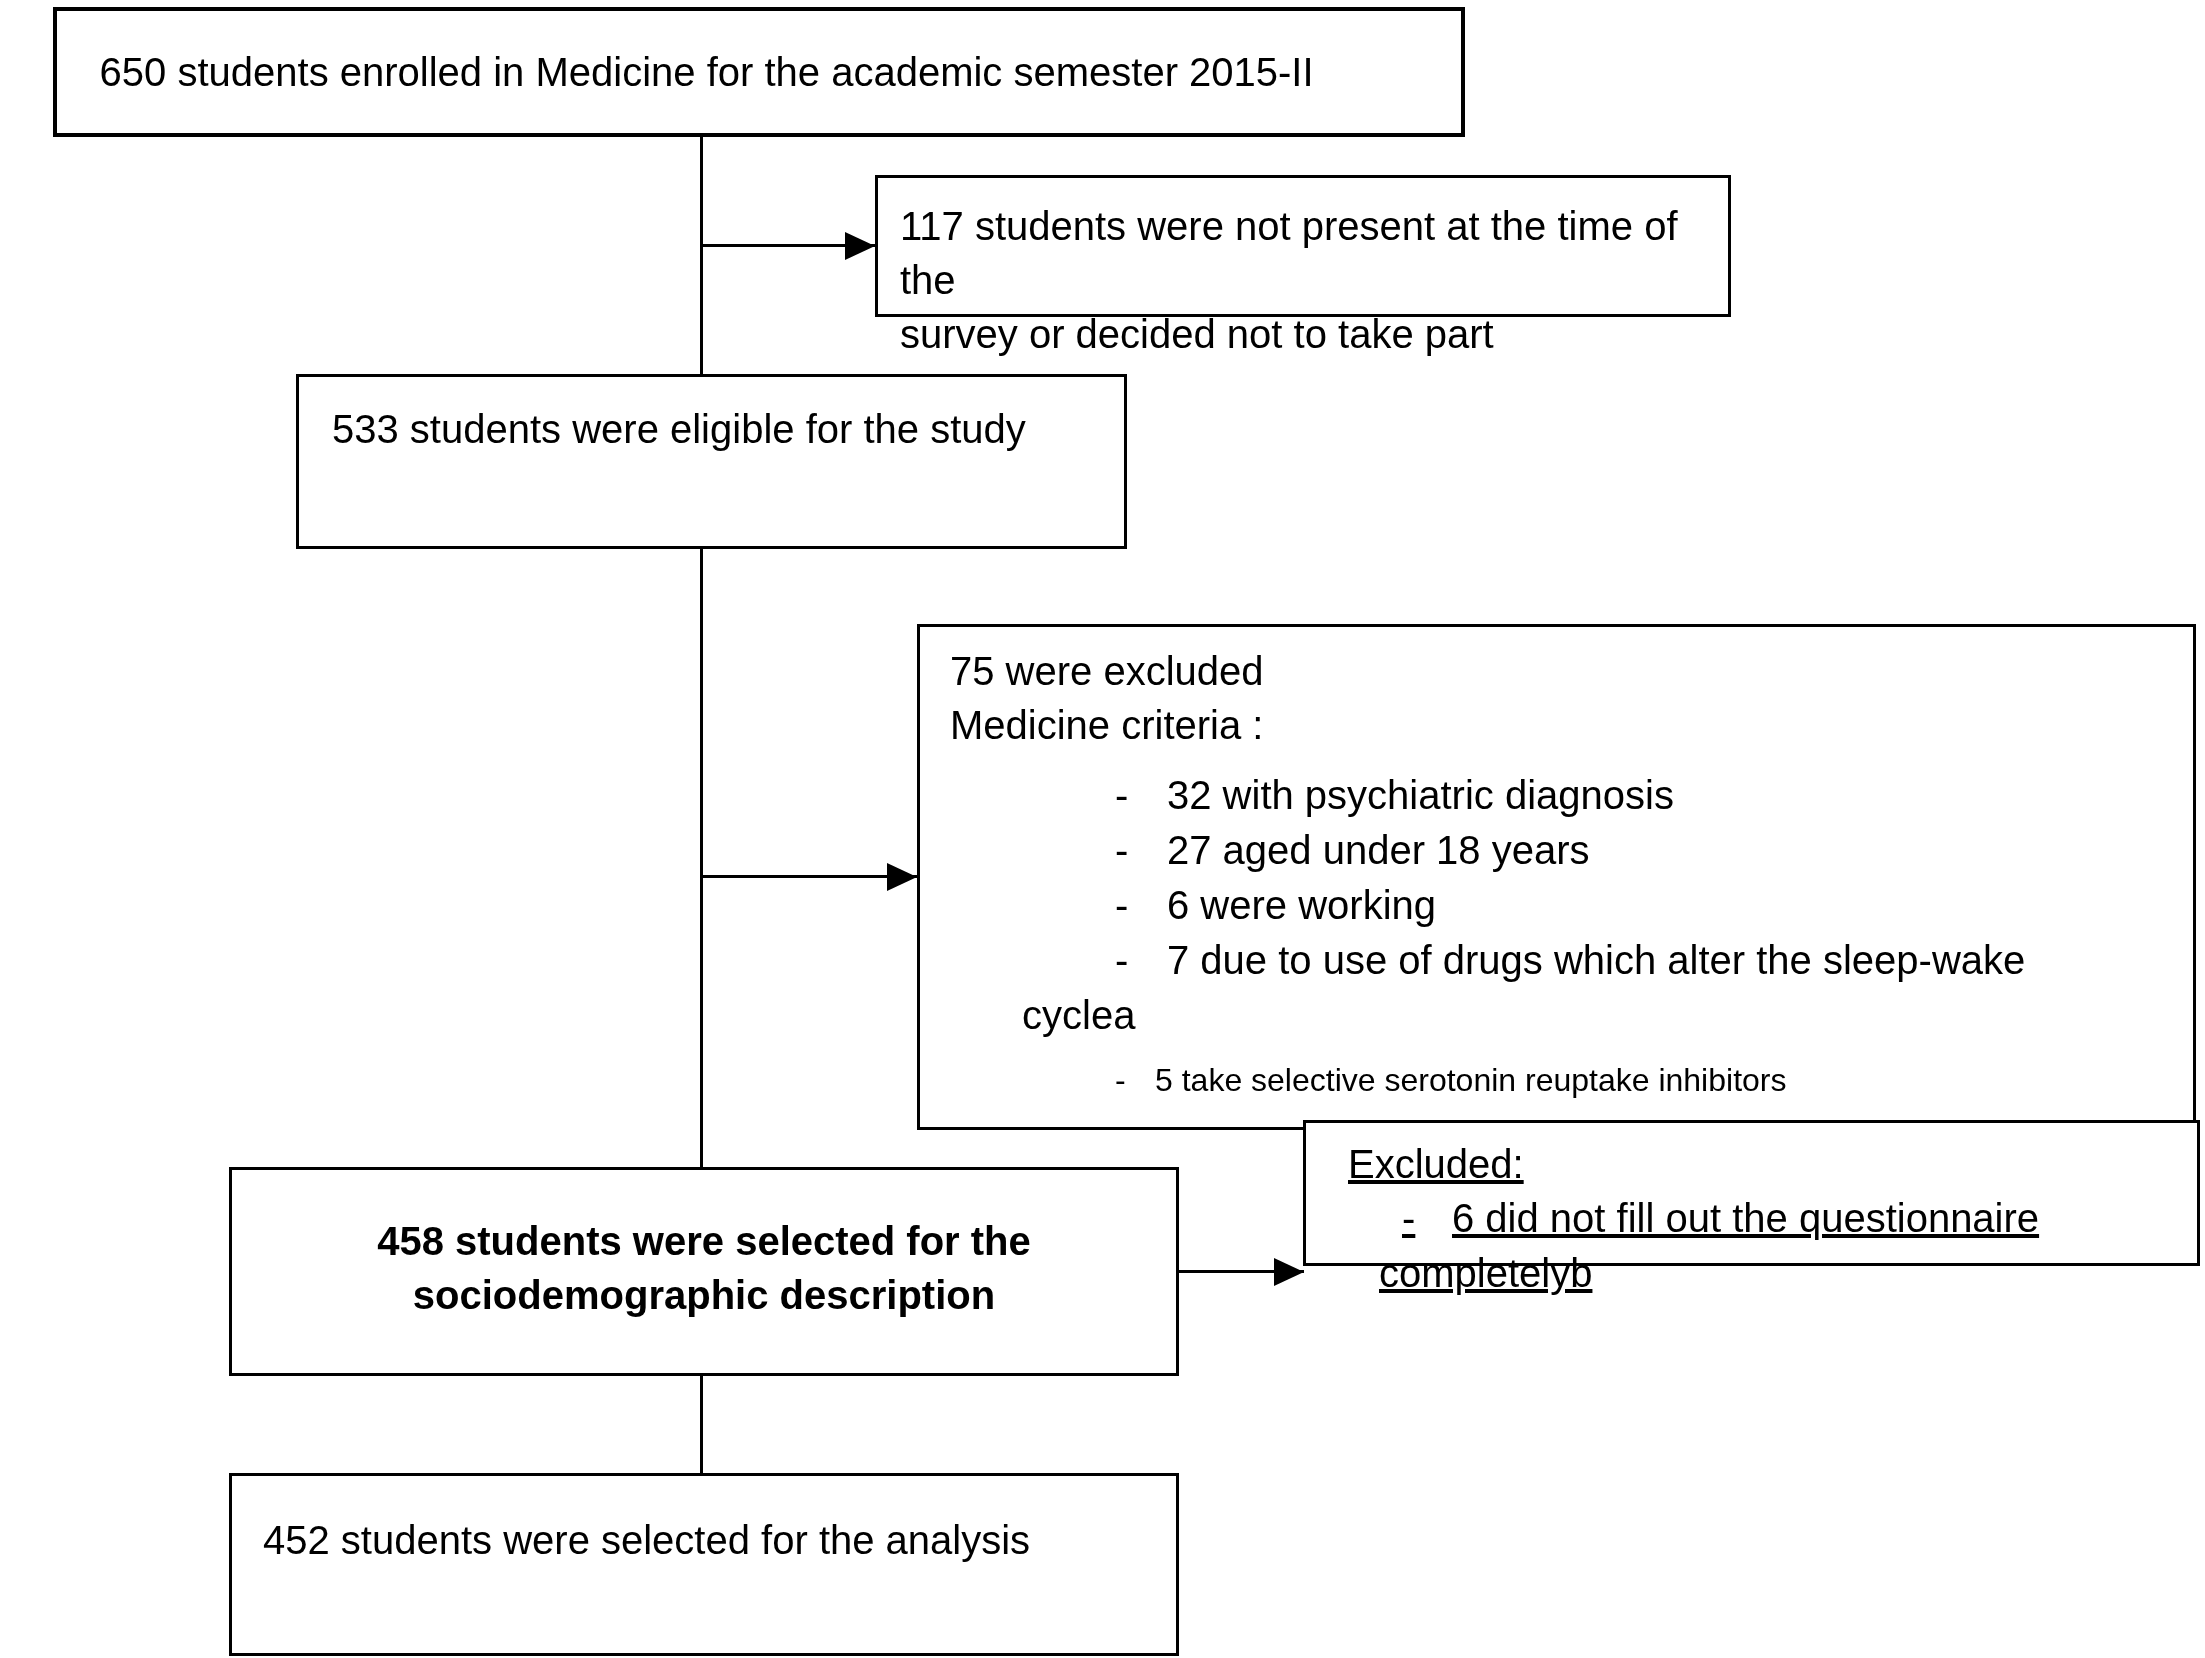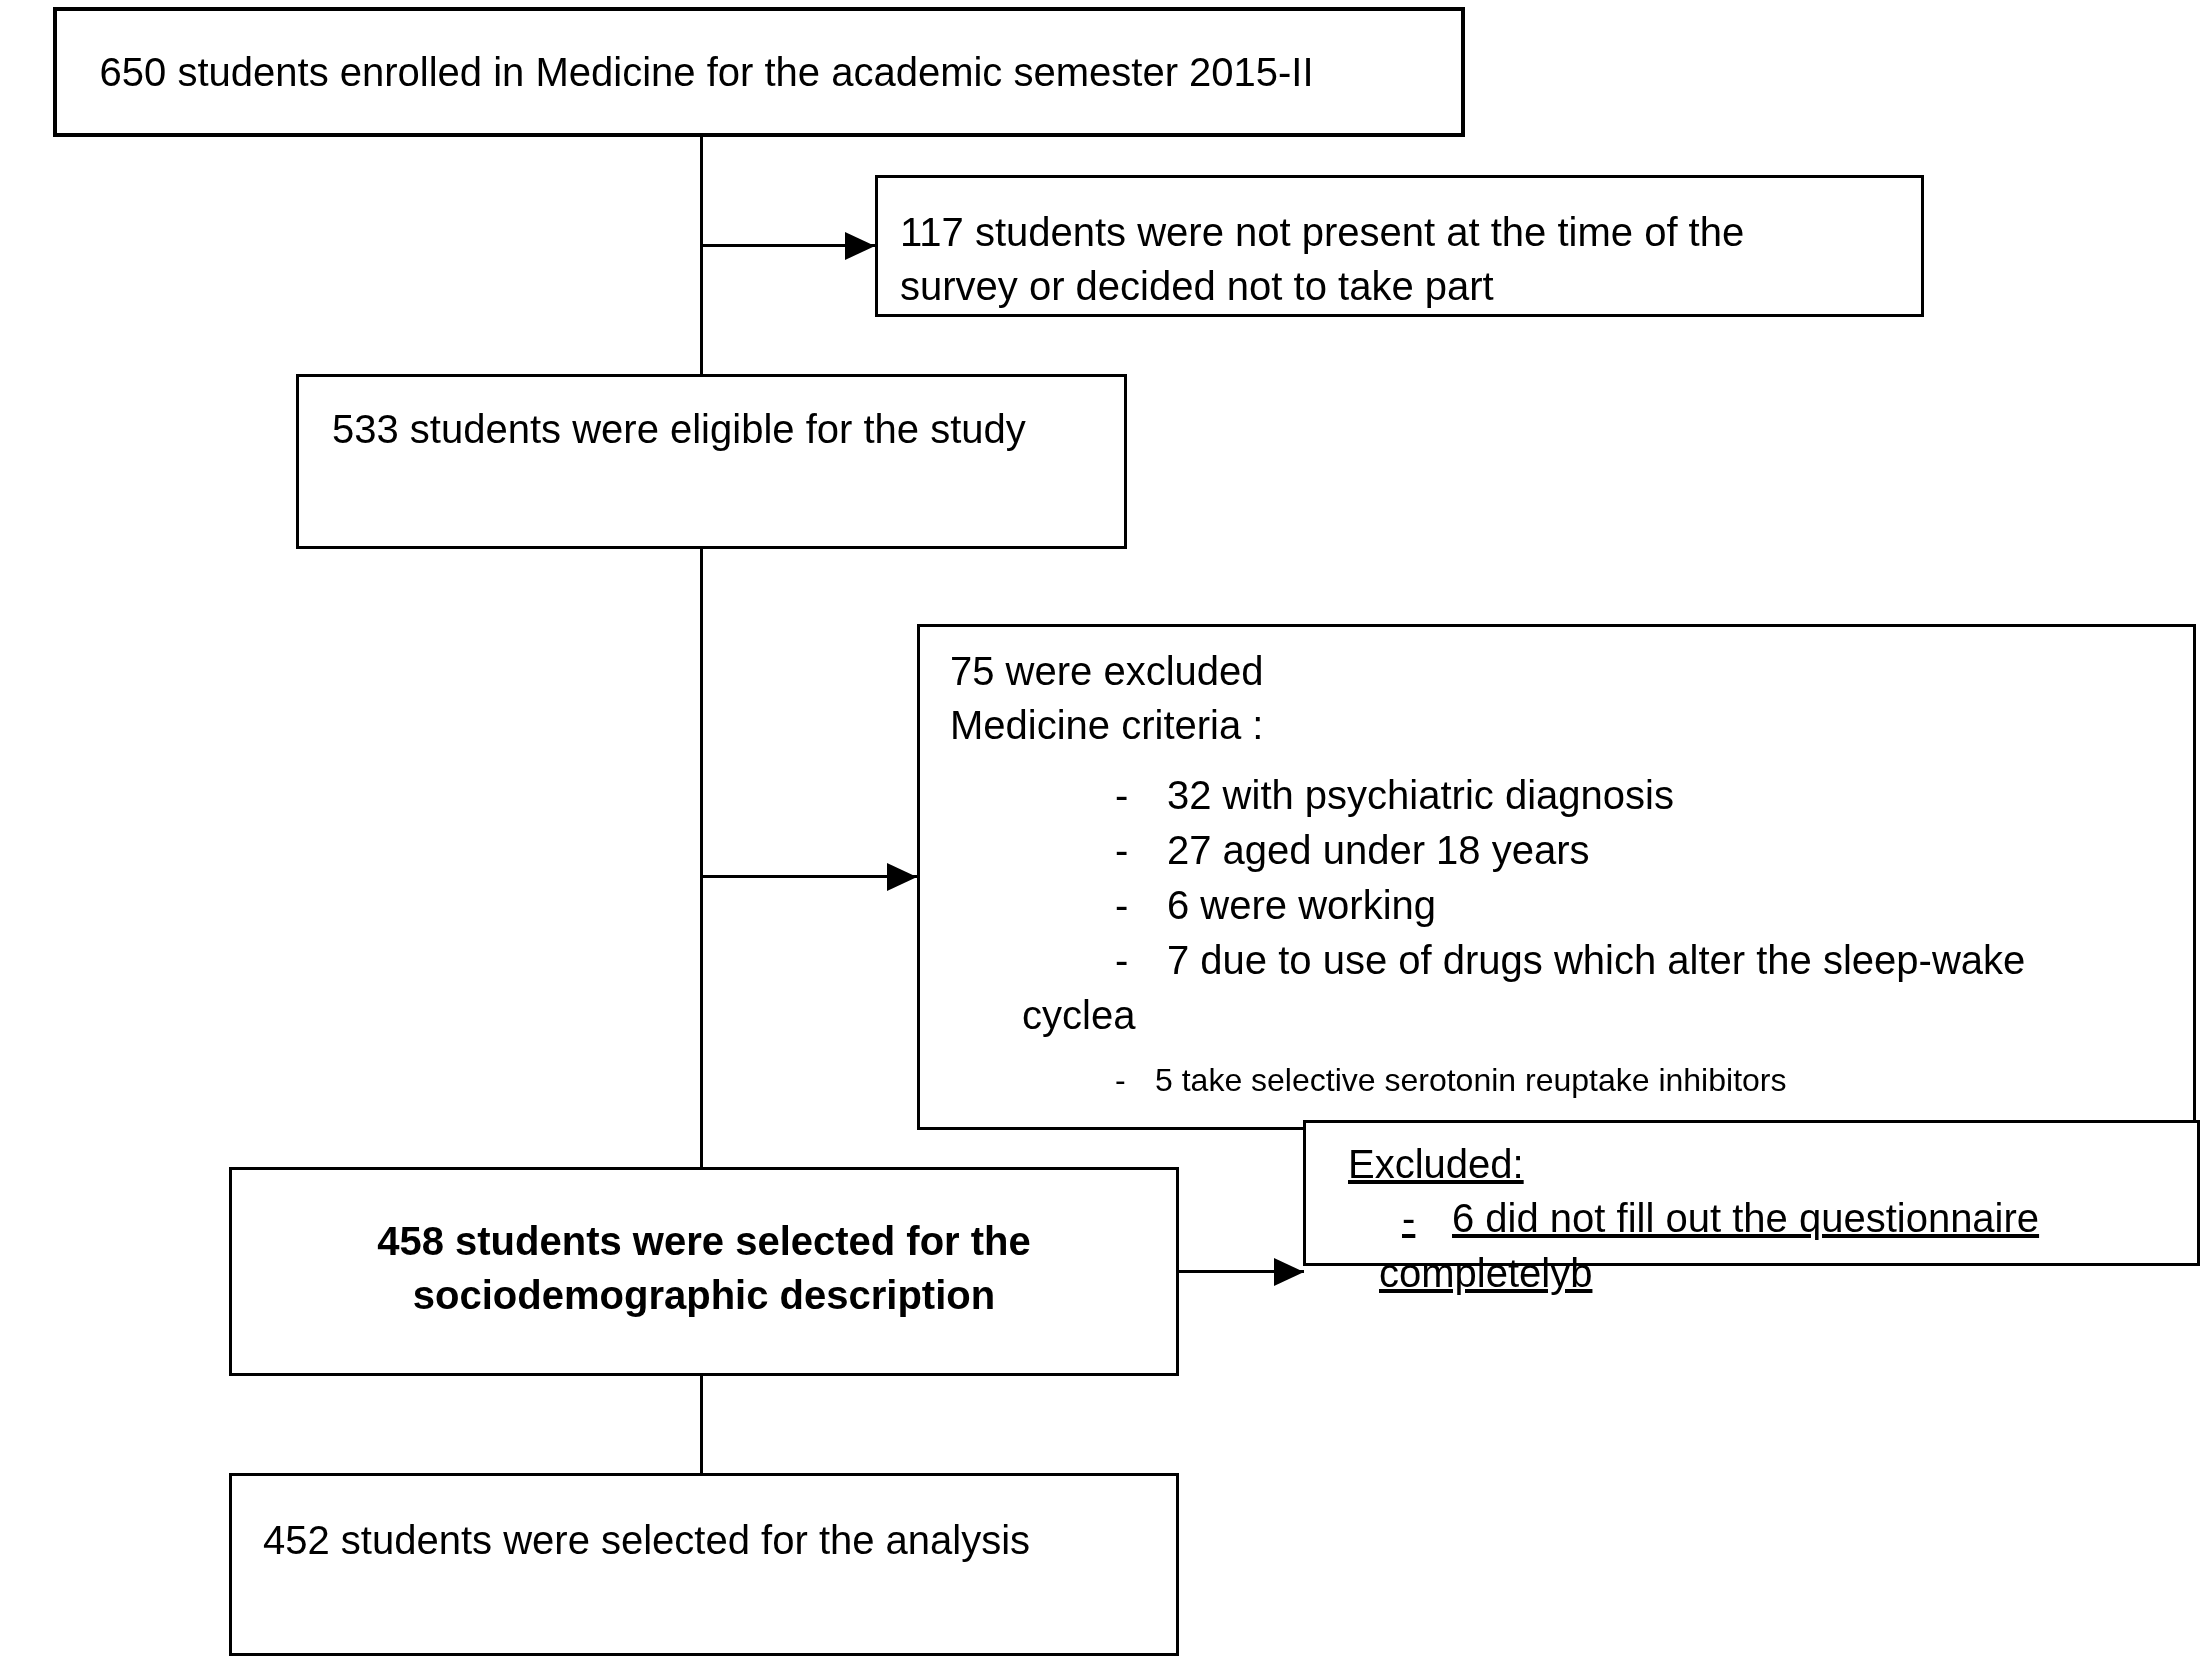--- a/index.html
+++ b/index.html
@@ -42,22 +42,22 @@
     display: flex; align-items: center;
     padding-left: 43px;
     margin-left: 46px;
   }
   
   .v1 { left: 700px; top: 135px; height: 241px; }
   
   .a1 { left: 702px; top: 244px; width: 173px; }
   
   .box-not-present {
-    left: 875px; top: 175px; width: 1049px; height: 142px;
-    padding: 27px 20px 0 22px;
+    left: 875px; top: 175px; width: 856px; height: 142px;
+    padding: 21px 20px 0 22px;
   }
   
   .box-eligible {
     left: 296px; top: 374px; width: 831px; height: 175px;
     padding: 25px 16.5px 0 33px;
   }
   
   .v2 { left: 700px; top: 548px; height: 621px; }
   
   .a2 { left: 702px; top: 875px; width: 215px; }

